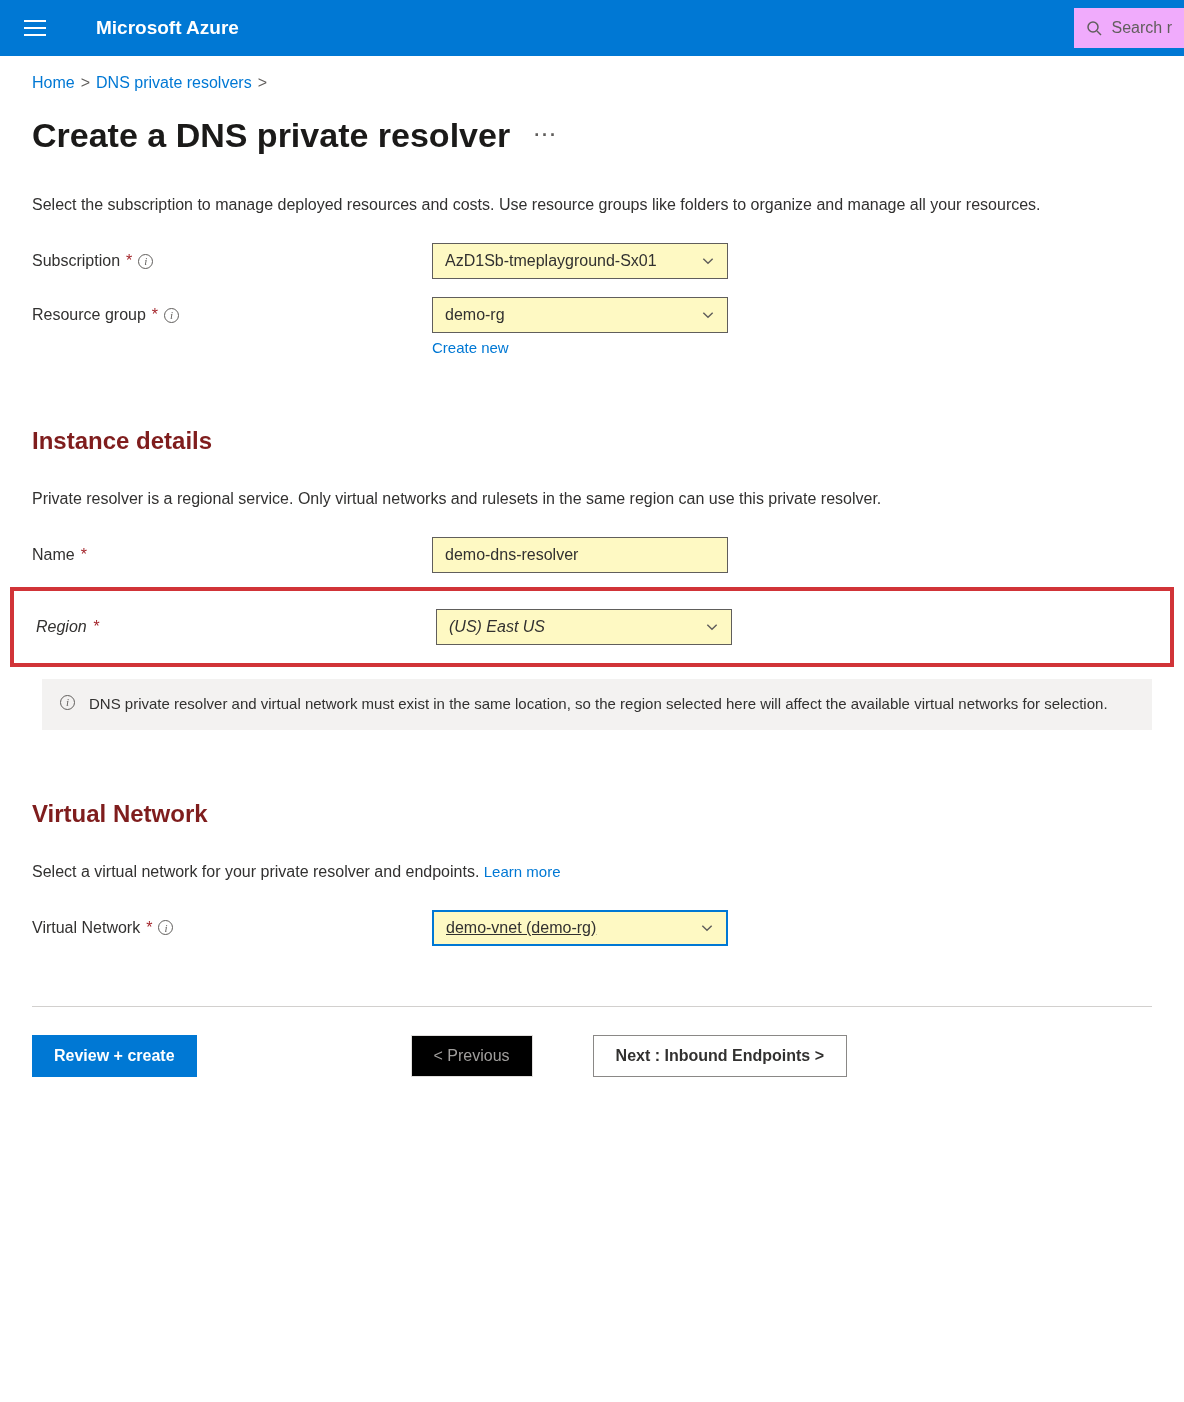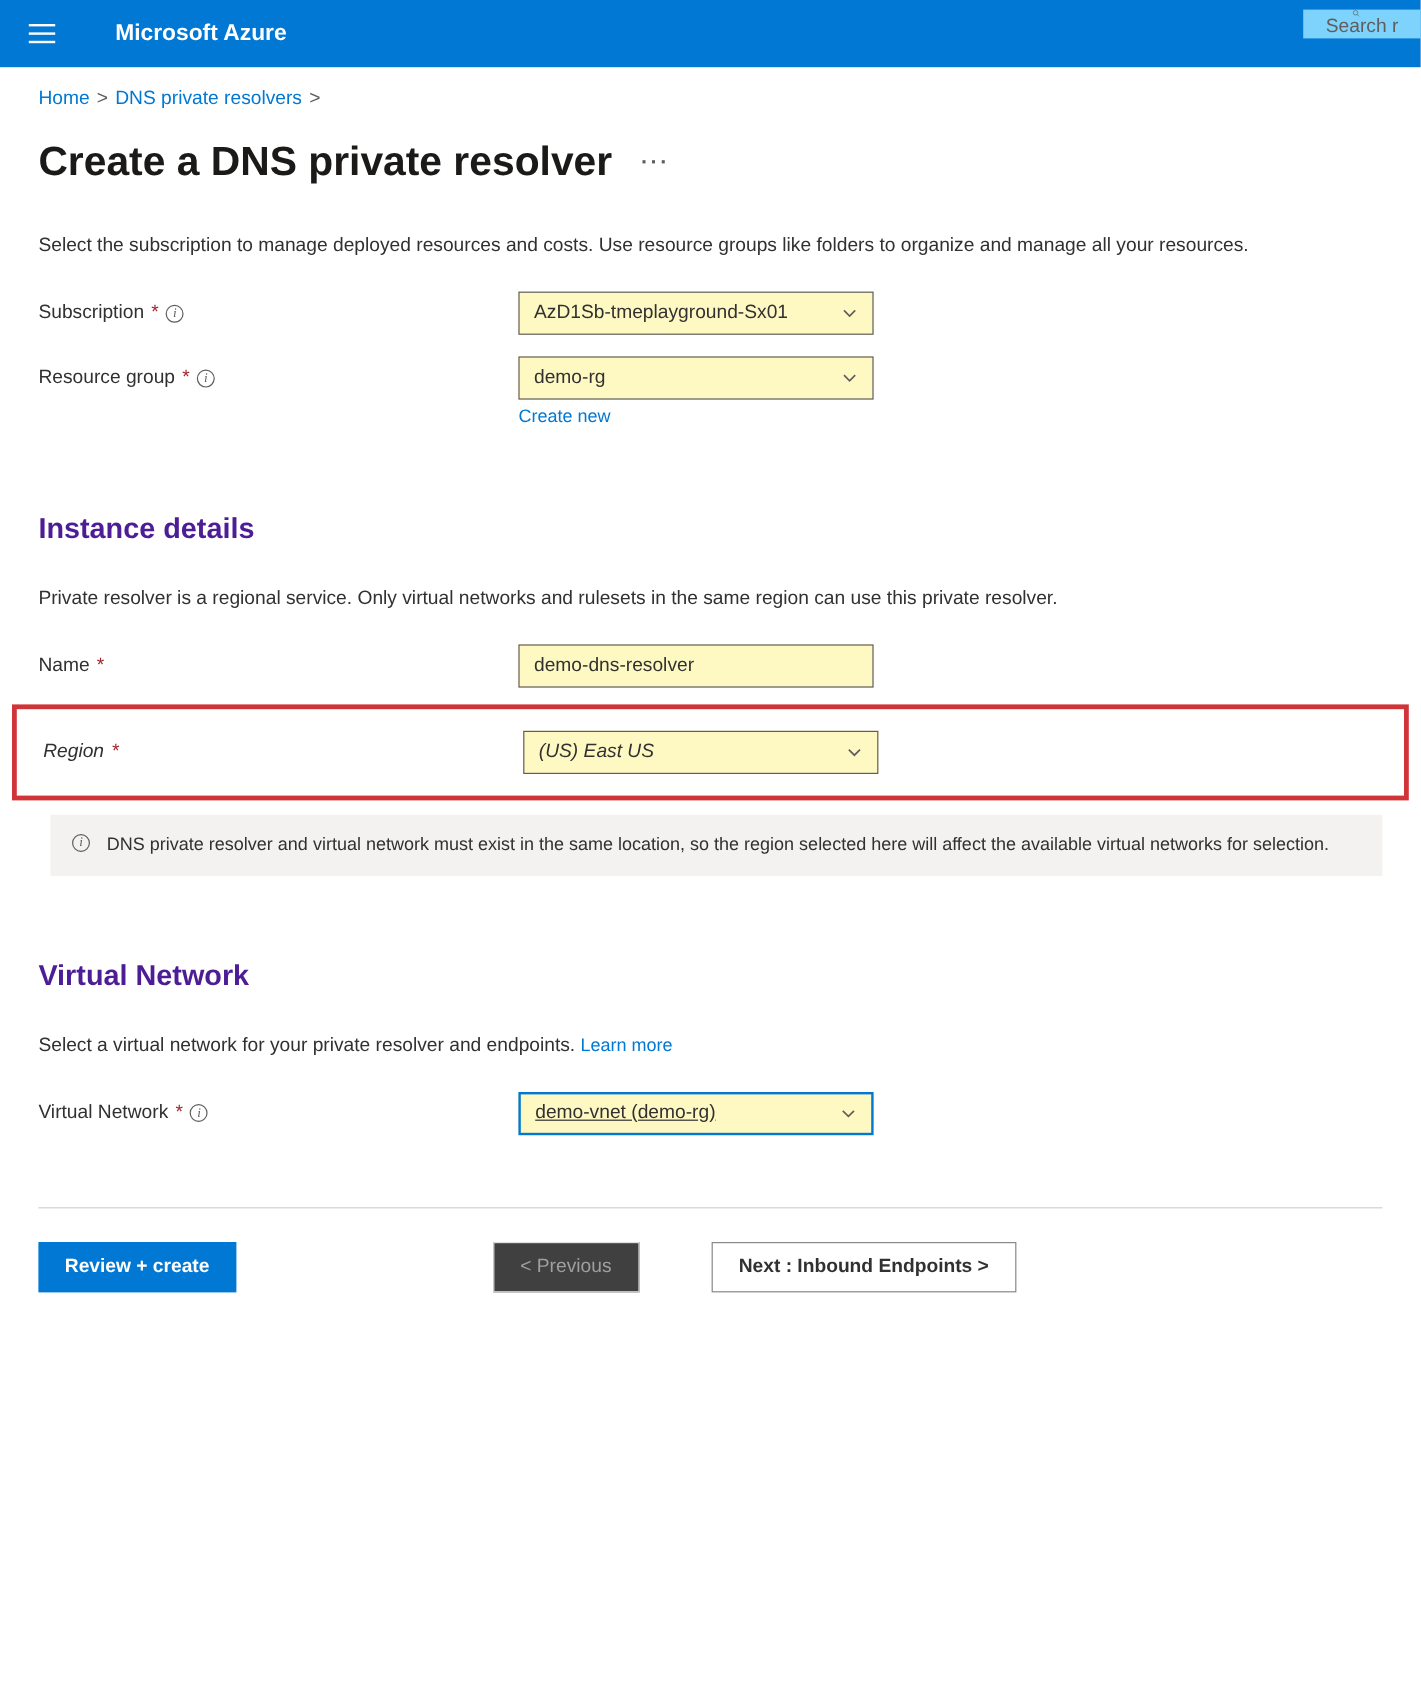--- a/index.html
+++ b/index.html
@@ -1,21 +1,21 @@
 <!DOCTYPE html>
 <html><head>
 <meta charset="utf-8">
 <style>
   * { box-sizing: border-box; margin: 0; padding: 0; }
   body { font-family: "Segoe UI", -apple-system, Arial, sans-serif; color: #323130; background: #fff; width: 1184px; }
   .topbar { background: #0078d4; color: #fff; height: 56px; display: flex; align-items: center; padding: 0 24px; position: relative; }
   .topbar .hamburger { width: 24px; height: 24px; display: flex; flex-direction: column; justify-content: center; gap: 5px; cursor: pointer; margin-right: 48px; }
   .topbar .hamburger span { display: block; height: 2px; background: #fff; width: 22px; }
   .topbar .brand { font-size: 19px; font-weight: 600; }
-  .topbar .search { position: absolute; right: 0; top: 8px; height: 24px; background: #7dd3fc; display: flex; align-items: center; padding: 0 12px; color: #605e5c; min-width: 98px; flex-direction: column; }
+  .topbar .search { position: absolute; right: 0; top: 8px; height: 40px; background: #f0abfc; display: flex; align-items: center; padding: 0 12px; color: #605e5c; min-width: 98px; }
   .topbar .search svg { margin-right: 10px; }
   .topbar .search span { font-size: 16px; }
   .content { padding: 18px 32px 30px 32px; }
   .breadcrumb { font-size: 16px; color: #0078d4; display: flex; align-items: center; gap: 6px; }
   .breadcrumb .sep { color: #605e5c; }
   .breadcrumb a { color: #0078d4; text-decoration: none; }
   h1.page-title { font-size: 34px; font-weight: 600; color: #1b1a19; margin-top: 24px; display: flex; align-items: center; }
   h1.page-title .more { font-size: 18px; color: #605e5c; margin-left: 24px; letter-spacing: 2px; }
   .tabs { display: flex; gap: 36px; margin-top: 48px; border-bottom: none; }
   .tab { font-size: 18px; color: #323130; padding-bottom: 10px; cursor: pointer; position: relative; }
@@ -26,31 +26,31 @@
   .form-row.tight { margin-top: 18px; }
   .form-label { width: 400px; font-size: 16px; color: #323130; display: flex; align-items: center; gap: 6px; }
   .req { color: #a4262c; }
   .info-icon { width: 15px; height: 15px; border: 1px solid #605e5c; border-radius: 50%; display: inline-flex; align-items: center; justify-content: center; font-size: 11px; color: #605e5c; font-family: Georgia, serif; font-style: italic; }
   .select, .textinput { width: 296px; height: 36px; border: 1px solid #605e5c; display: flex; align-items: center; padding: 0 12px; font-size: 16px; color: #323130; justify-content: space-between; background: #fef9c3; cursor: pointer; }
   .textinput { cursor: text; }
   .select svg { flex-shrink: 0; }
   .select.focused { border: 2px solid #0078d4; text-decoration: underline; }
   .link { color: #0078d4; font-size: 15px; text-decoration: none; cursor: pointer; }
   .sublink { margin-left: 400px; margin-top: 6px; }
-  h2.section { font-size: 24px; font-weight: 700; margin-top: 70px; color: #4c1d95; }
+  h2.section { font-size: 24px; font-weight: 700; margin-top: 70px; color: #7f1d1d; }
   .section-desc { font-size: 16px; color: #323130; margin-top: 32px; line-height: 1.5; }
   .highlight-box { border: 4px solid #d13438; padding: 18px 22px; margin-top: 14px; margin-left: -22px; margin-right: -22px; font-style: italic; }
   .highlight-box .form-row { margin-top: 0; }
   .info-banner { background: #f3f2f1; padding: 14px 18px; margin-top: 12px; margin-left: 10px; display: flex; gap: 14px; align-items: flex-start; font-size: 15px; color: #323130; line-height: 1.5; }
   .info-banner .info-icon { margin-top: 2px; flex-shrink: 0; }
   hr.divider { border: none; border-top: 1px solid #d2d0ce; margin-top: 60px; }
   .footer-actions { display: flex; gap: 0; align-items: center; margin-top: 28px; }
   .btn { height: 42px; padding: 0 22px; font-size: 16px; display: inline-flex; align-items: center; justify-content: center; cursor: pointer; }
   .btn.primary { background: #0078d4; color: #fff; font-weight: 600; border: none; }
-  .btn.disabled { background: #404040; color: #a19f9d; border: 1px solid #e1dfdd; cursor: not-allowed; }
+  .btn.disabled { background: #000000; color: #a19f9d; border: 1px solid #e1dfdd; cursor: not-allowed; }
   .btn.outline { background: #fff; color: #323130; border: 1px solid #8a8886; font-weight: 600; }
   .footer-actions .spacer { width: 214px; }
   .chev { width: 14px; height: 14px; }
 </style>
 </head>
 <body>
 
 <div class="topbar">
   <div class="hamburger">
     <span></span>

